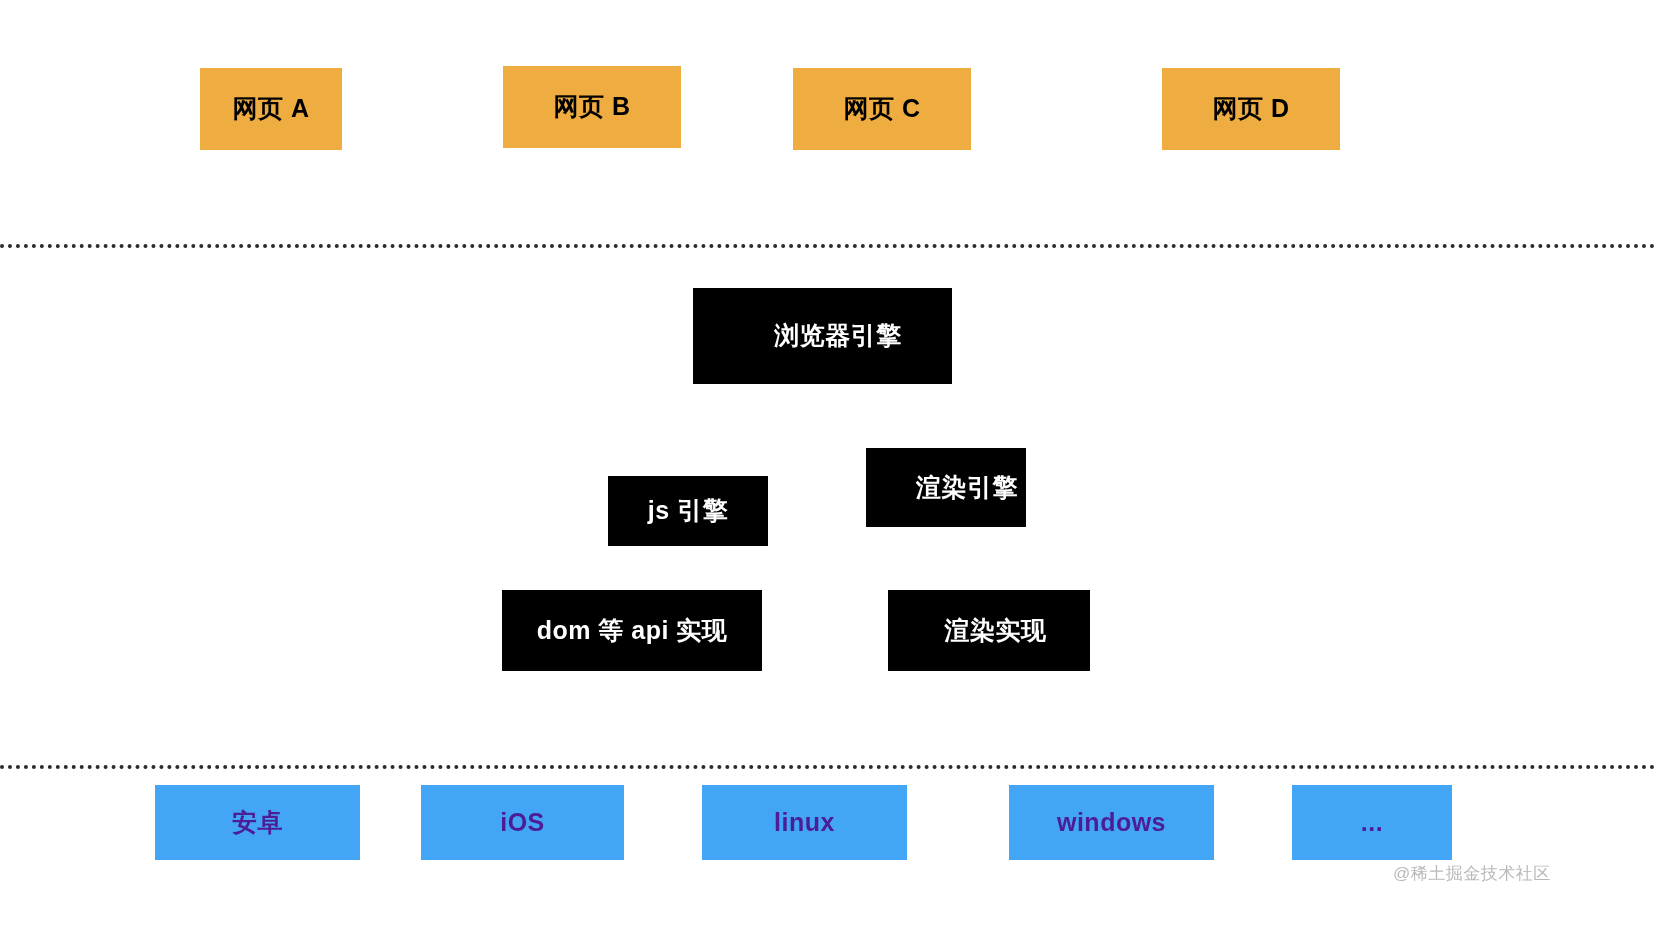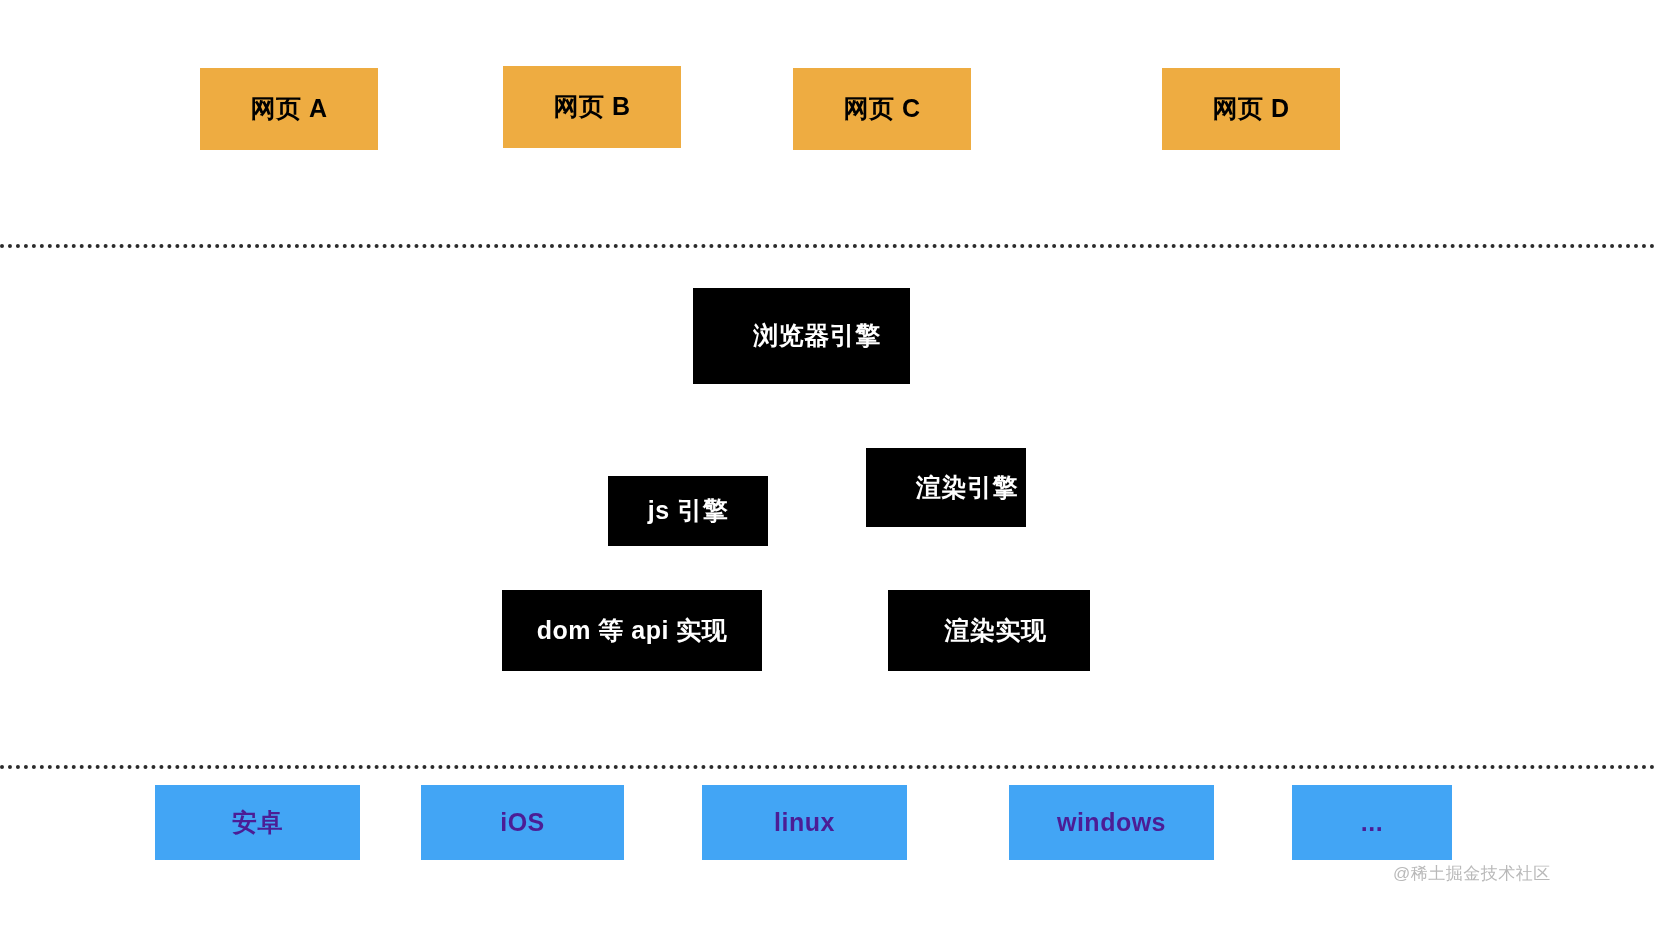--- a/index.html
+++ b/index.html
@@ -66,25 +66,25 @@
     letter-spacing: 0.5px;
     white-space: nowrap;
   }
 </style>
 </head>
 <body>
 
 <div id="diagram">
     <div class="divider" style="top: 244px;"></div>
     <div class="divider" style="top: 765px;"></div>
-    <div class="box box-page" style="left: 200px; top: 68px; width: 178px; height: 82px;">网页 A</div>
+    <div class="box box-page" style="left: 200px; top: 68px; width: 142px; height: 82px;">网页 A</div>
     <div class="box box-page" style="left: 503px; top: 66px; width: 178px; height: 82px;">网页 B</div>
     <div class="box box-page" style="left: 793px; top: 68px; width: 178px; height: 82px;">网页 C</div>
     <div class="box box-page" style="left: 1162px; top: 68px; width: 178px; height: 82px;">网页 D</div>
-    <div class="box box-engine" style="left: 693px; top: 288px; width: 217px; height: 96px; padding-left: 31px;">浏览器引擎</div>
+    <div class="box box-engine" style="left: 693px; top: 288px; width: 259px; height: 96px; padding-left: 31px;">浏览器引擎</div>
     <div class="box box-engine" style="left: 608px; top: 476px; width: 160px; height: 70px;">js 引擎</div>
     <div class="box box-engine" style="left: 866px; top: 448px; width: 160px; height: 79px; padding-left: 42px;">渲染引擎</div>
     <div class="box box-engine" style="left: 502px; top: 590px; width: 260px; height: 81px;">dom 等 api 实现</div>
     <div class="box box-engine" style="left: 888px; top: 590px; width: 202px; height: 81px; padding-left: 13px;">渲染实现</div>
     <div class="box box-os" style="left: 155px; top: 785px; width: 205px; height: 75px;">安卓</div>
     <div class="box box-os" style="left: 421px; top: 785px; width: 203px; height: 75px;">iOS</div>
     <div class="box box-os" style="left: 702px; top: 785px; width: 205px; height: 75px;">linux</div>
     <div class="box box-os" style="left: 1009px; top: 785px; width: 205px; height: 75px;">windows</div>
     <div class="box box-os" style="left: 1292px; top: 785px; width: 160px; height: 75px;">...</div>
     <div class="watermark" style="left: 1393px; top: 862px;">@稀土掘金技术社区</div>

